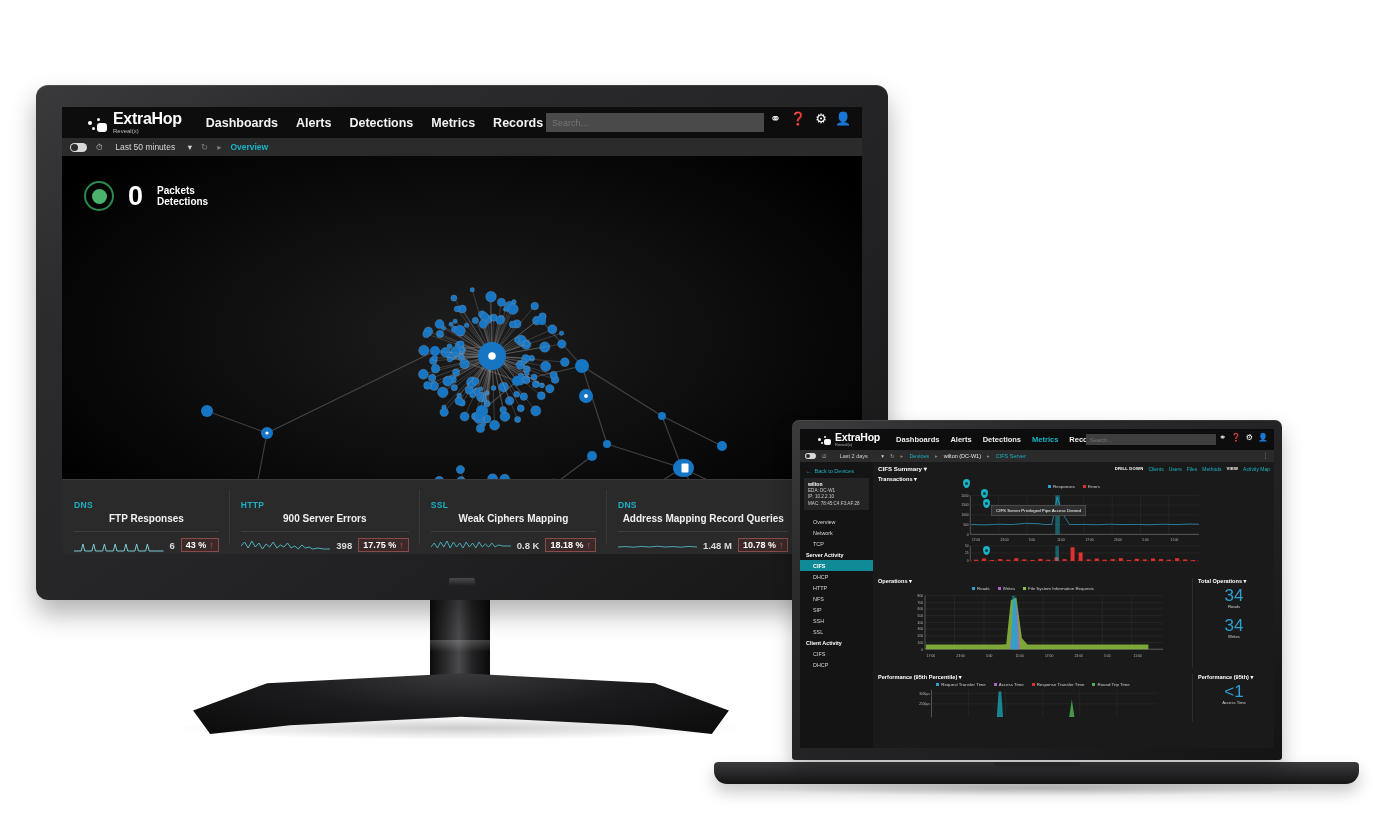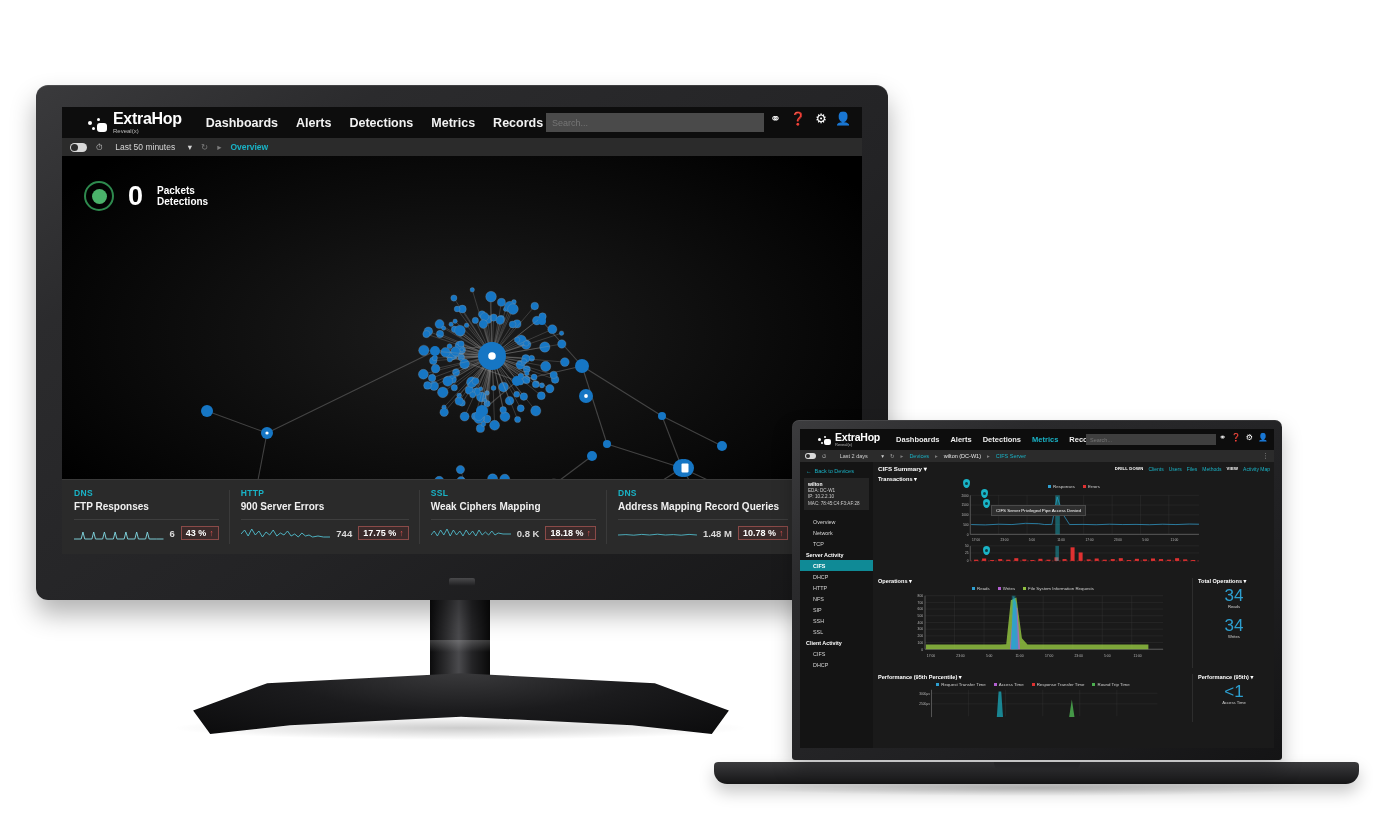--- a/index.html
+++ b/index.html
@@ -78,24 +78,24 @@
   .sec-badge { position:absolute; left:22px; top:25px; display:flex; align-items:center; gap:14px; z-index:5;}
   .sec-ring { width:30px;height:30px;border-radius:50%;border:2px solid #2e8a4e; display:flex;align-items:center;justify-content:center;}
   .sec-dot { width:15px;height:15px;border-radius:50%;background:#4bb26b;}
   .sec-num { color:#fff; font-size:27px; font-weight:bold; line-height:1; }
   .sec-lbl { color:#fff; font-size:10px; line-height:11px; font-weight:600; }
 
   .eh-cards {
     position:absolute; left:0; right:0; bottom:0; height:75px; background:#2a2a2a;
     display:flex; border-top:1px solid #3a3a3a;
   }
-  .card { flex:1; padding:8px 10px 0 12px; position:relative; }
+  .card { flex:1; padding:20px 10px 0 12px; position:relative; }
   .card + .card:before{ content:""; position:absolute; left:0; top:10px; bottom:10px; width:1px; background:#3a3a3a;}
   .card-proto { color:#19b3c6; font-size:8.5px; font-weight:bold; letter-spacing:.3px; }
-  .card-title { color:#f0f0f0; font-size:10px; margin-top:3px; font-weight:600; white-space:nowrap; }
+  .card-title { color:#f0f0f0; font-size:10px; margin-top:3px; font-weight:600; white-space:nowrap;text-align:center; }
   .card-sep { height:1px; background:#3e3e3e; margin:7px 0 6px 0; }
   .card-row { display:flex; align-items:center; gap:6px; }
   .spark { height:14px; flex:1; }
   .card-val { color:#d9d9d9; font-size:9.5px; font-weight:600; }
   .card-pct { border:1px solid #8a4a48; background:#3a2a2a; color:#fff; font-size:9px; font-weight:bold; padding:1px 4px; display:flex; gap:3px; align-items:center;}
   .up-arrow { color:#d9534f; font-size:9px; }
 
   
   .laptop { position:absolute; left:714px; top:420px; width:645px; height:380px; }
   .lap-lid {
@@ -1116,21 +1116,21 @@
           </div>
 
           <div class="card">
             <div class="card-proto">HTTP</div>
             <div class="card-title">900 Server Errors</div>
             <div class="card-sep"></div>
             <div class="card-row">
               <svg class="spark" viewBox="0 0 100 14" preserveAspectRatio="none">
                 <polyline fill="none" stroke="#4fb8c8" stroke-width="1" points="0,8 4,4 8,10 12,3 16,9 20,5 24,11 28,6 32,9 36,4 40,10 44,7 48,9 52,5 56,10 60,8 64,11 68,7 72,10 76,9 80,11 86,10 92,11 100,11"></polyline>
               </svg>
-              <span class="card-val">744</span>
+              <span class="card-val">398</span>
               <span class="card-pct">
                 <span>17.75 %</span>
                 <span class="up-arrow">↑</span>
               </span>
             </div>
           </div>
 
           <div class="card">
             <div class="card-proto">SSL</div>
             <div class="card-title">Weak Ciphers Mapping</div>

